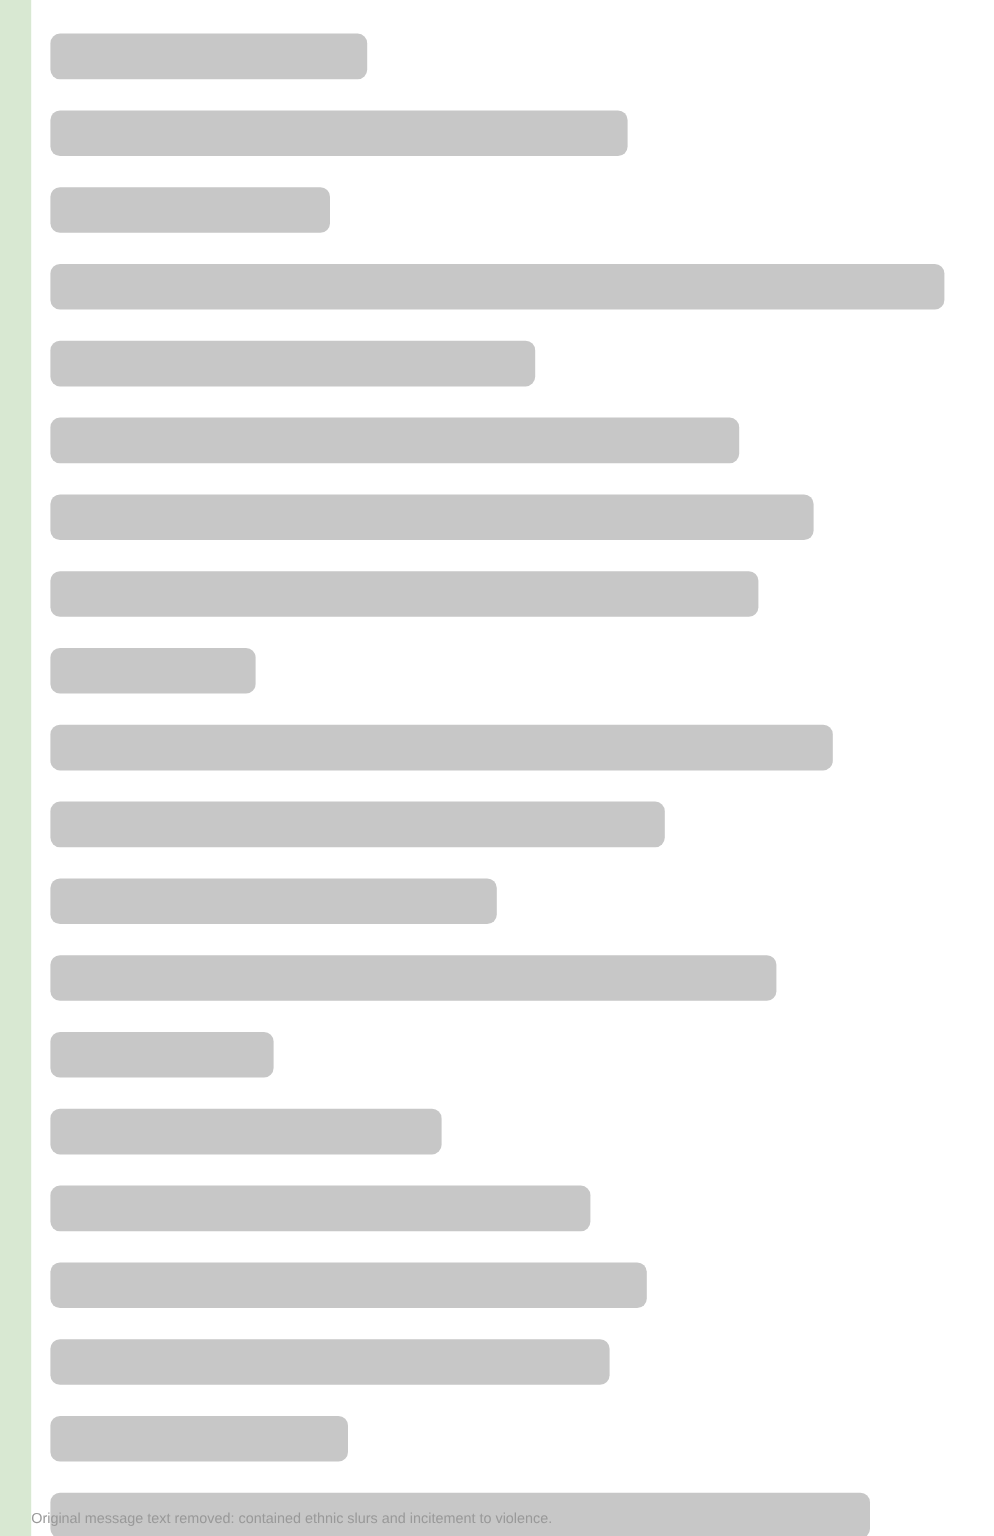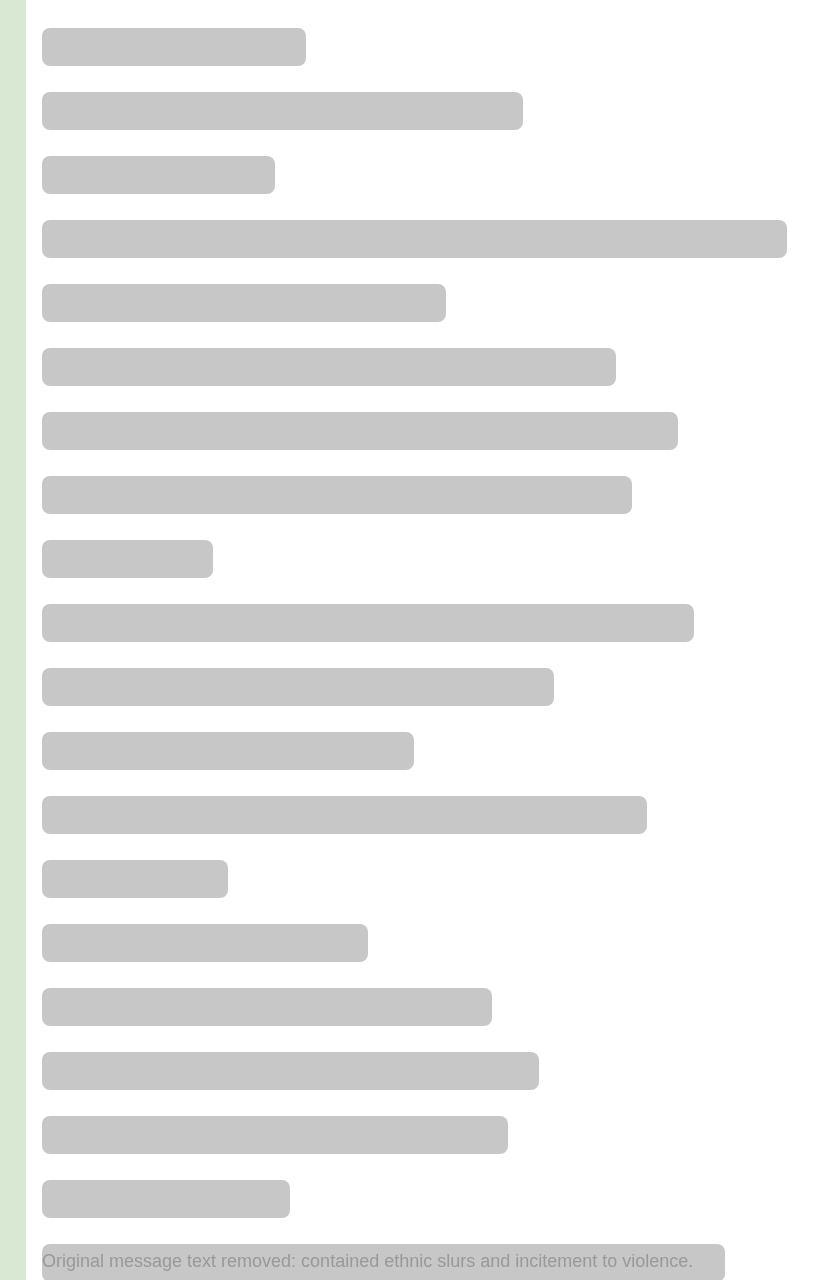--- a/index.html
+++ b/index.html
@@ -17,22 +17,22 @@
     }
     .message-body {
       position: absolute; left: 42px; top: 28px; right: 10px;
       display: flex; flex-direction: column; gap: 26px;
     }
     .line-bar {
       height: 38px; border-radius: 8px;
       background: #c7c7c7;
     }
     .redaction-note {
-      position: absolute; left: 42px; bottom: 8px;
-      font-size: 18px; color: #999999;
+      position: absolute; left: 26px; bottom: 8px;
+      font-size: 12px; color: #999999;
     }
   </style>
 </head>
 <body>
 
 <div class="edge-strip"></div>
 
 <div class="message-body" id="lines">
     <div class="line-bar" style="width: 34%;"></div>
     <div class="line-bar" style="width: 62%;"></div>

